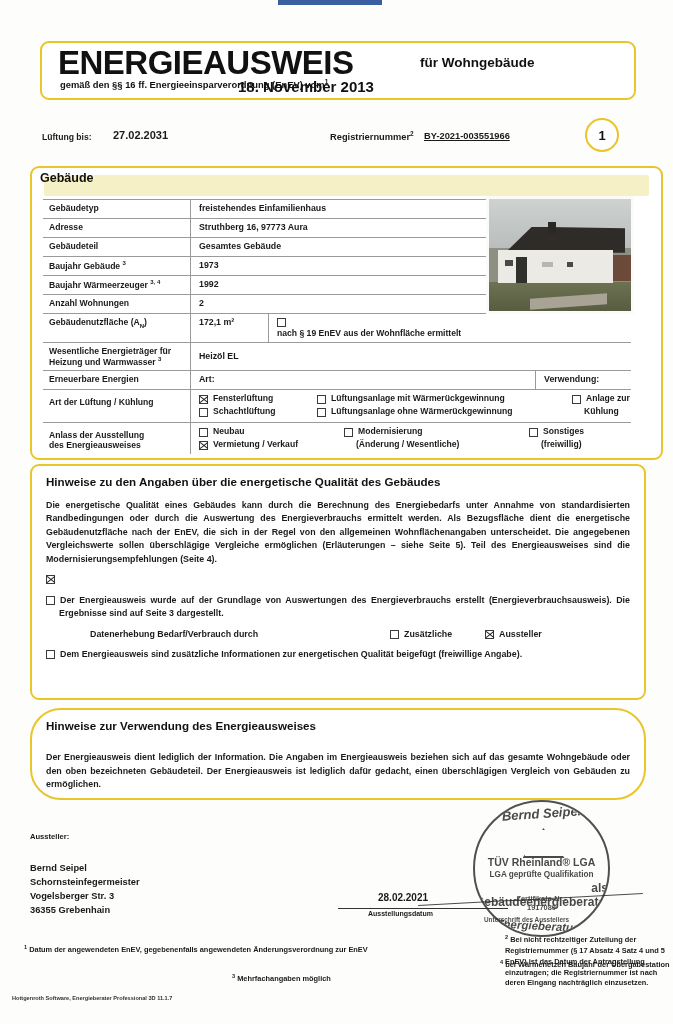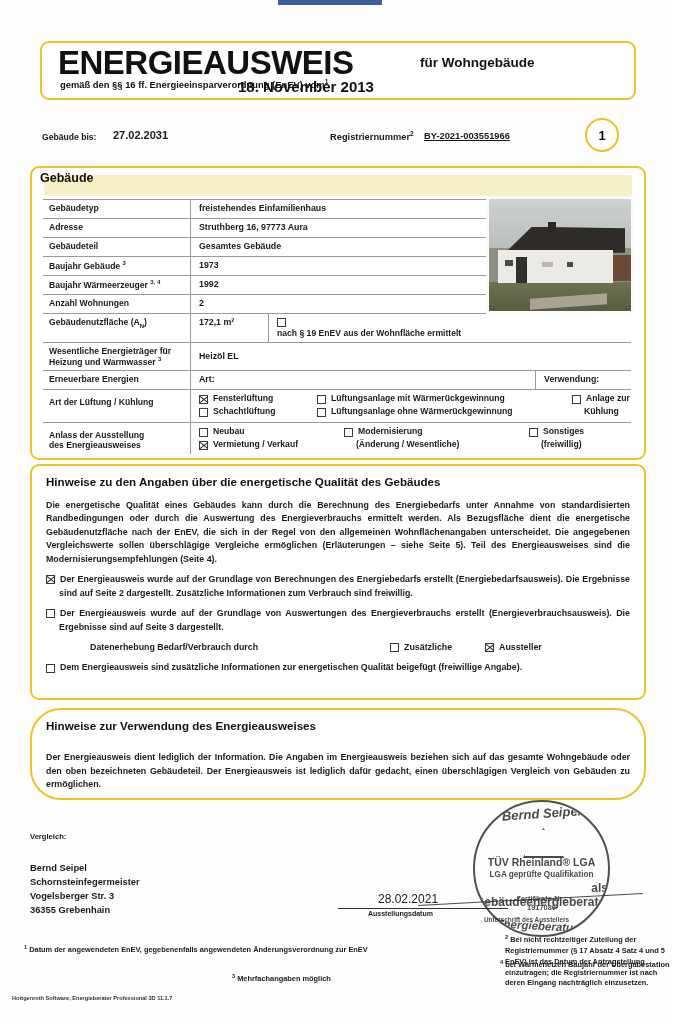--- a/index.html
+++ b/index.html
@@ -48,21 +48,21 @@
     position:absolute;left:585px;top:118px;width:30px;height:30px;
     border:2px solid #e8c52b;border-radius:50%;
     display:flex;align-items:center;justify-content:center;
     font-size:13px;font-weight:700;color:#111;background:#fff;
   }
 
   
   .panel{
     position:absolute;border:2.5px solid #e8c52b;border-radius:9px;background:#fff;
   }
-  #gebaeude-panel{left:30px;top:166px;width:612px;height:290px;}
+  #gebaeude-panel{left:30px;top:166px;width:612px;height:290px;padding-left:17px;}
   .panel-head{
     position:absolute;left:12px;top:7px;right:12px;height:21px;
     background:#f6f0c6;border-radius:2px;
   }
   .panel-head-txt{
     position:absolute;left:8px;top:3px;font-size:12.5px;font-weight:700;color:#111;
   }
 
   .tbl{position:absolute;left:11px;top:31px;width:588px;}
   .row{display:flex;border-top:1px solid #9a9a9a;min-height:18px;}
@@ -146,21 +146,21 @@
     font-size:8.85px;line-height:1.55;text-align:justify;font-weight:700;color:#1b1b1b;
   }
   .datener{display:flex;align-items:flex-start;margin:0 0 7px 0;padding-left:44px;}
   .datener .lbl{flex:0 0 300px;}
   .datener .o1{flex:0 0 95px;}
 
   
   .aussteller-label{position:absolute;left:30px;top:832px;font-size:7.6px;font-weight:700;}
   .aussteller-lines{position:absolute;left:30px;top:862px;font-size:9.3px;font-weight:700;line-height:1.5;}
 
-  .datum-value{position:absolute;left:378px;top:892px;font-size:12px;font-weight:400;}
+  .datum-value{position:absolute;left:378px;top:892px;font-size:10px;font-weight:700;}
   .datum-rule{position:absolute;left:338px;top:908px;width:170px;height:1px;background:#333;}
   .datum-label{position:absolute;left:368px;top:910px;font-size:7px;font-weight:700;}
 
   
   .stamp{
     position:absolute;left:473px;top:800px;width:133px;height:133px;
     border-radius:50%;border:2.2px solid #2b2b2b;
     opacity:.82;overflow:hidden;
   }
   .stamp-arc-top{
@@ -219,21 +219,21 @@
 
   <div class="title-box">
     <div class="title-main">ENERGIEAUSWEIS</div>
     <div class="title-sub">für Wohngebäude</div>
     <div class="title-law">
       <span>gemäß den §§ 16 ff. Energieeinsparverordnung (EnEV) vom</span><sup>1</sup>
     </div>
     <div class="title-date">18. November 2013</div>
   </div>
 
-  <div class="valid-label">Gebäude bis:</div>
+  <div class="valid-label">Lüftung bis:</div>
   <div class="valid-value">27.02.2031</div>
   <div class="reg-label">
     <span>Registriernummer</span><sup>2</sup>
   </div>
   <div class="reg-value">BY-2021-003551966</div>
   <div class="page-circle">1</div>
 
   <div class="panel" id="gebaeude-panel">
     <div class="panel-head"></div>
     <div class="panel-head-txt">Gebäude</div>
@@ -382,21 +382,21 @@
     <div class="ph-win3"></div>
     <div class="ph-path"></div>
     <div class="ph-border"></div>
   </div>
 
   <div class="panel" id="hinweise1-panel">
     <div class="hw-title">Hinweise zu den Angaben über die energetische Qualität des Gebäudes</div>
     <div class="hw-body">
       <p>Die energetische Qualität eines Gebäudes kann durch die Berechnung des Energiebedarfs unter Annahme von standardisierten Randbedingungen oder durch die Auswertung des Energieverbrauchs ermittelt werden. Als Bezugsfläche dient die energetische Gebäudenutzfläche nach der EnEV, die sich in der Regel von den allgemeinen Wohnflächenangaben unterscheidet. Die angegebenen Vergleichswerte sollen überschlägige Vergleiche ermöglichen (Erläuterungen – siehe Seite 5). Teil des Energieausweises sind die Modernisierungsempfehlungen (Seite 4).</p>
       <p class="hang">
-        <span class="cb checked"></span><span>Der Energieausweis wurde auf der Grundlage von Berechnungen des Energiebedarfs erstellt (Energiebedarfsausweis). Die Ergebnisse sind auf Seite 2 dargestellt. Zusätzliche Informationen zum Verbrauch sind freiwillig.</span>
+        <span class="cb checked"></span>
       </p>
       <p class="hang">
         <span class="cb"></span><span>Der Energieausweis wurde auf der Grundlage von Auswertungen des Energieverbrauchs erstellt (Energieverbrauchsausweis). Die Ergebnisse sind auf Seite 3 dargestellt.</span>
       </p>
       <div class="datener">
         <span class="lbl">Datenerhebung Bedarf/Verbrauch durch</span>
         <span class="o1">
           <span class="cb"></span><span>Zusätzliche</span>
         </span>
         <span>
@@ -409,21 +409,21 @@
     </div>
   </div>
 
   <div class="panel" id="hinweise2-panel">
     <div class="hw-title">Hinweise zur Verwendung des Energieausweises</div>
     <div class="hw2-body">
       <p>Der Energieausweis dient lediglich der Information. Die Angaben im Energieausweis beziehen sich auf das gesamte Wohngebäude oder den oben bezeichneten Gebäudeteil. Der Energieausweis ist lediglich dafür gedacht, einen überschlägigen Vergleich von Gebäuden zu ermöglichen.</p>
     </div>
   </div>
 
-  <div class="aussteller-label">Vergleich:</div>
+  <div class="aussteller-label">Aussteller:</div>
   <div class="aussteller-lines">
     <div>Bernd Seipel</div>
     <div>Schornsteinfegermeister</div>
     <div>Vogelsberger Str. 3</div>
     <div>36355 Grebenhain</div>
   </div>
 
   <div class="datum-value">28.02.2021</div>
   <div class="datum-rule"></div>
   <div class="datum-label">Ausstellungsdatum</div>

